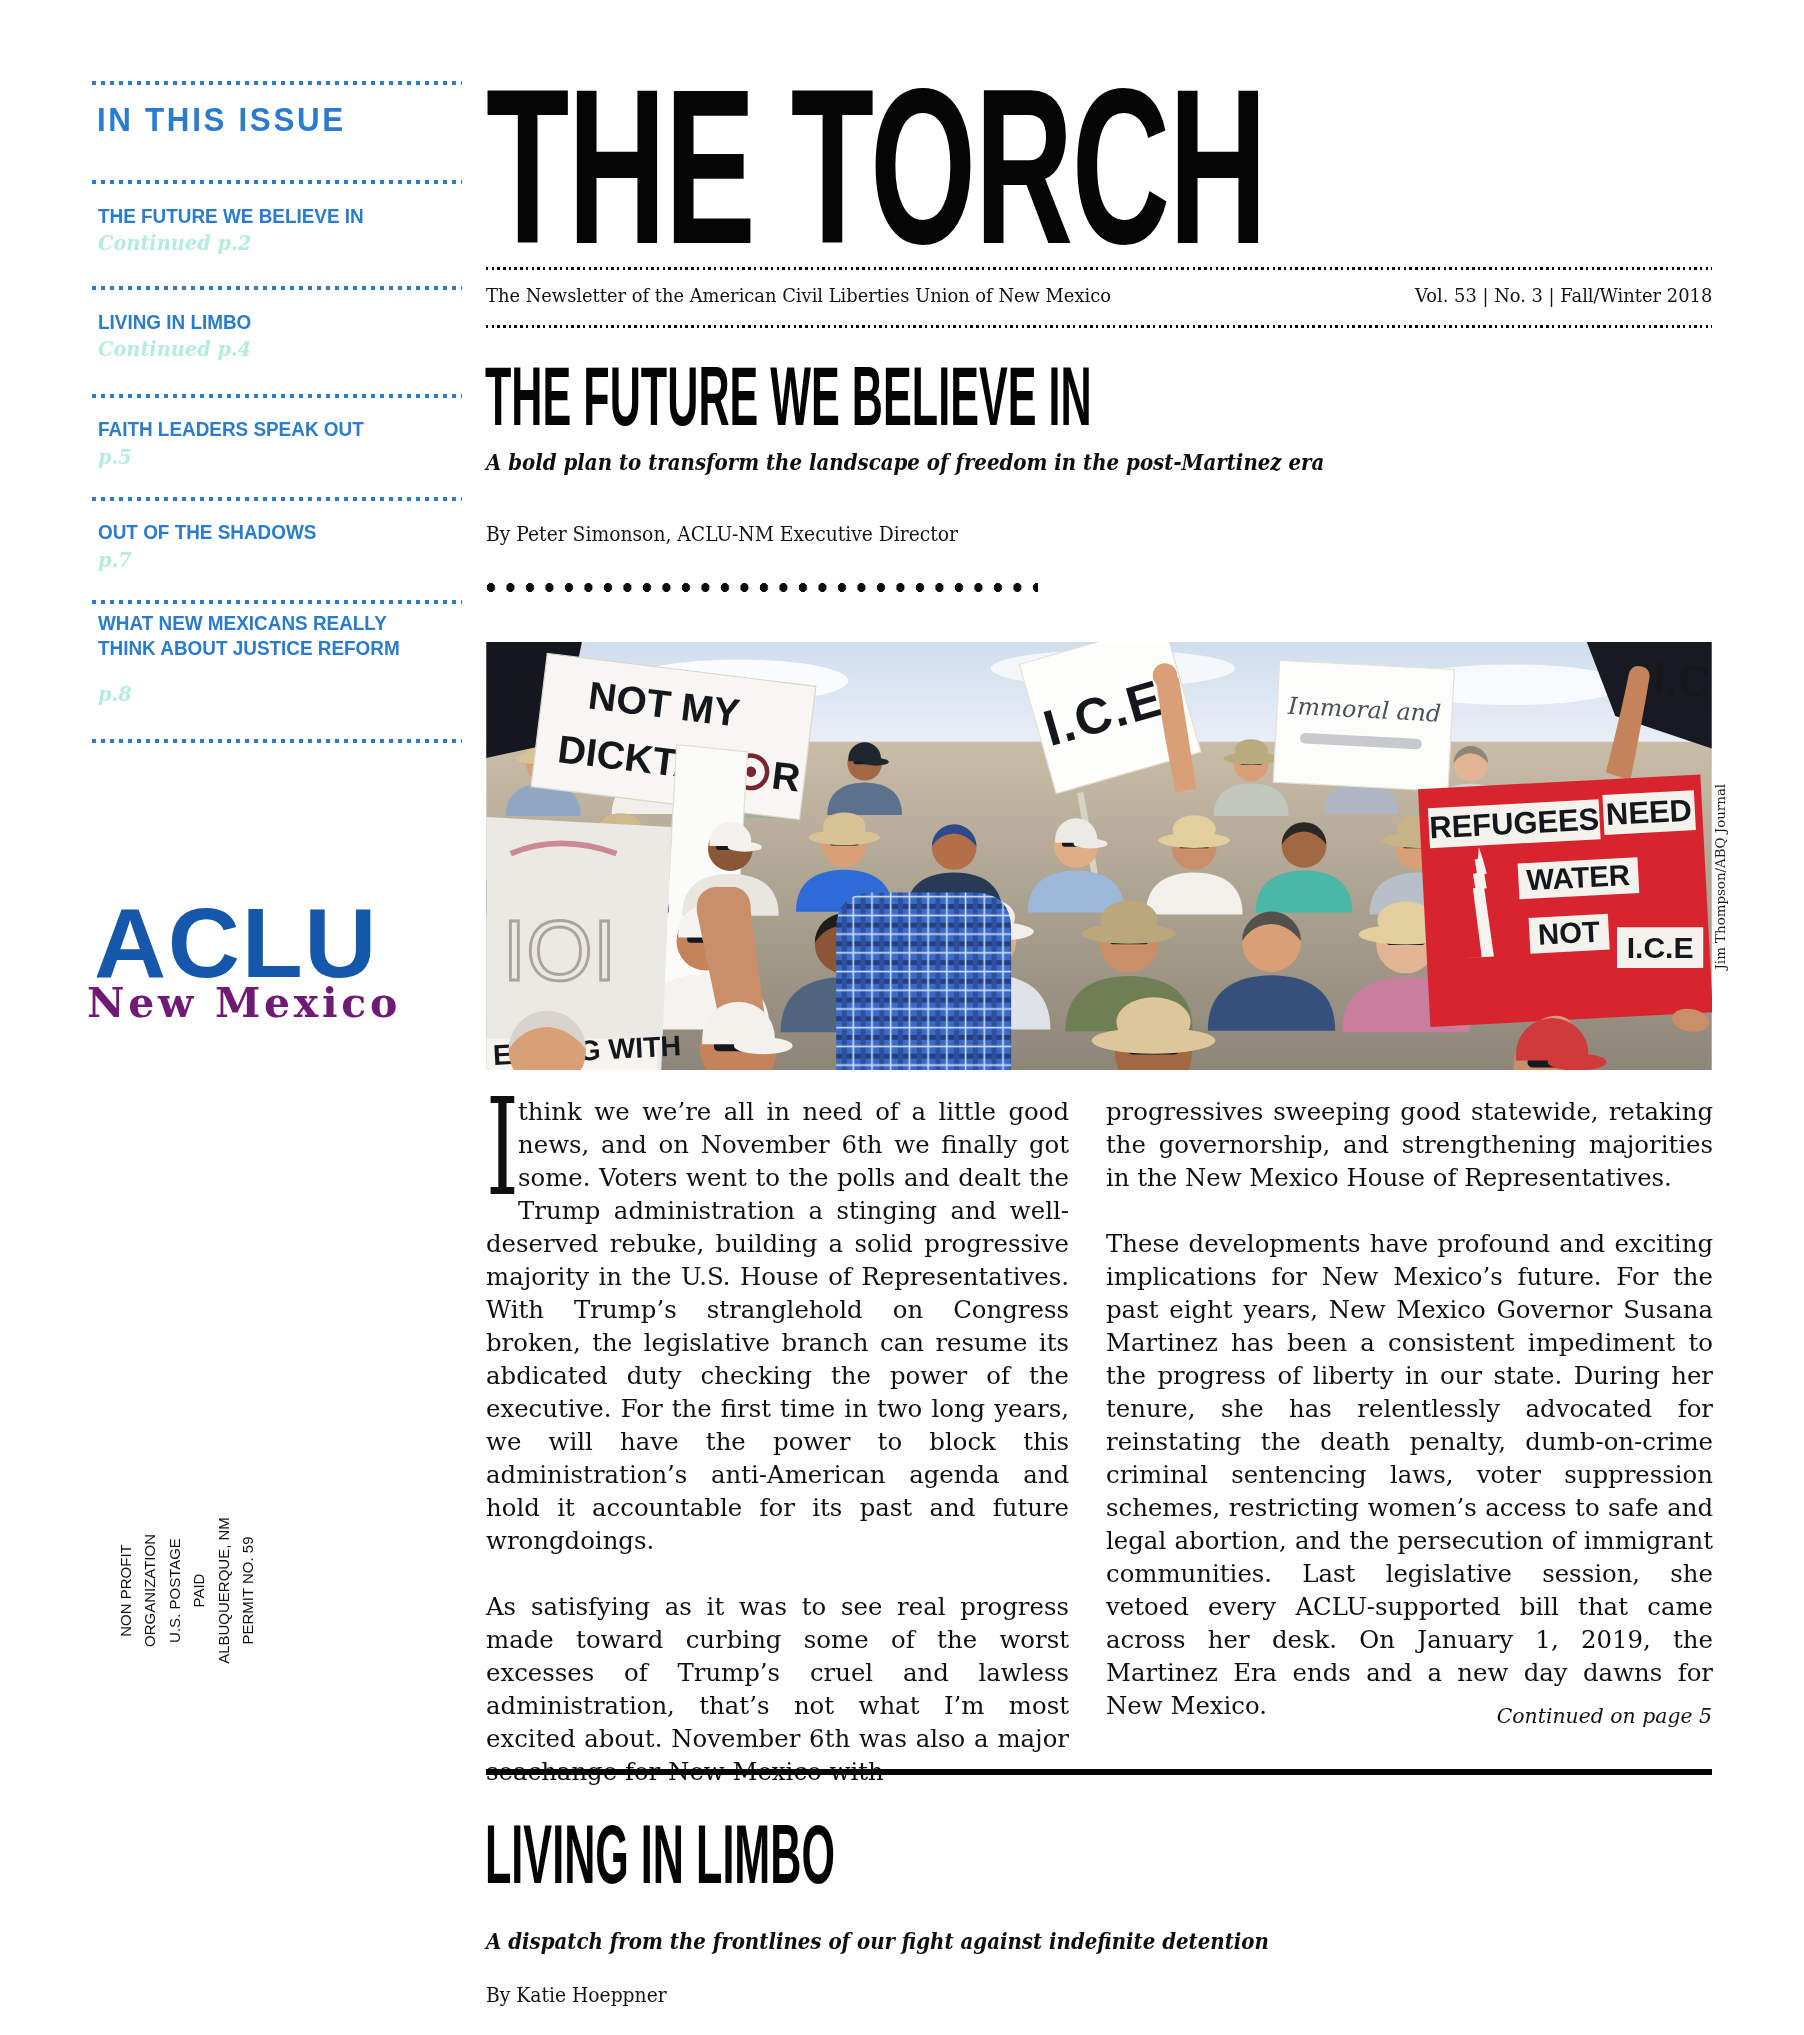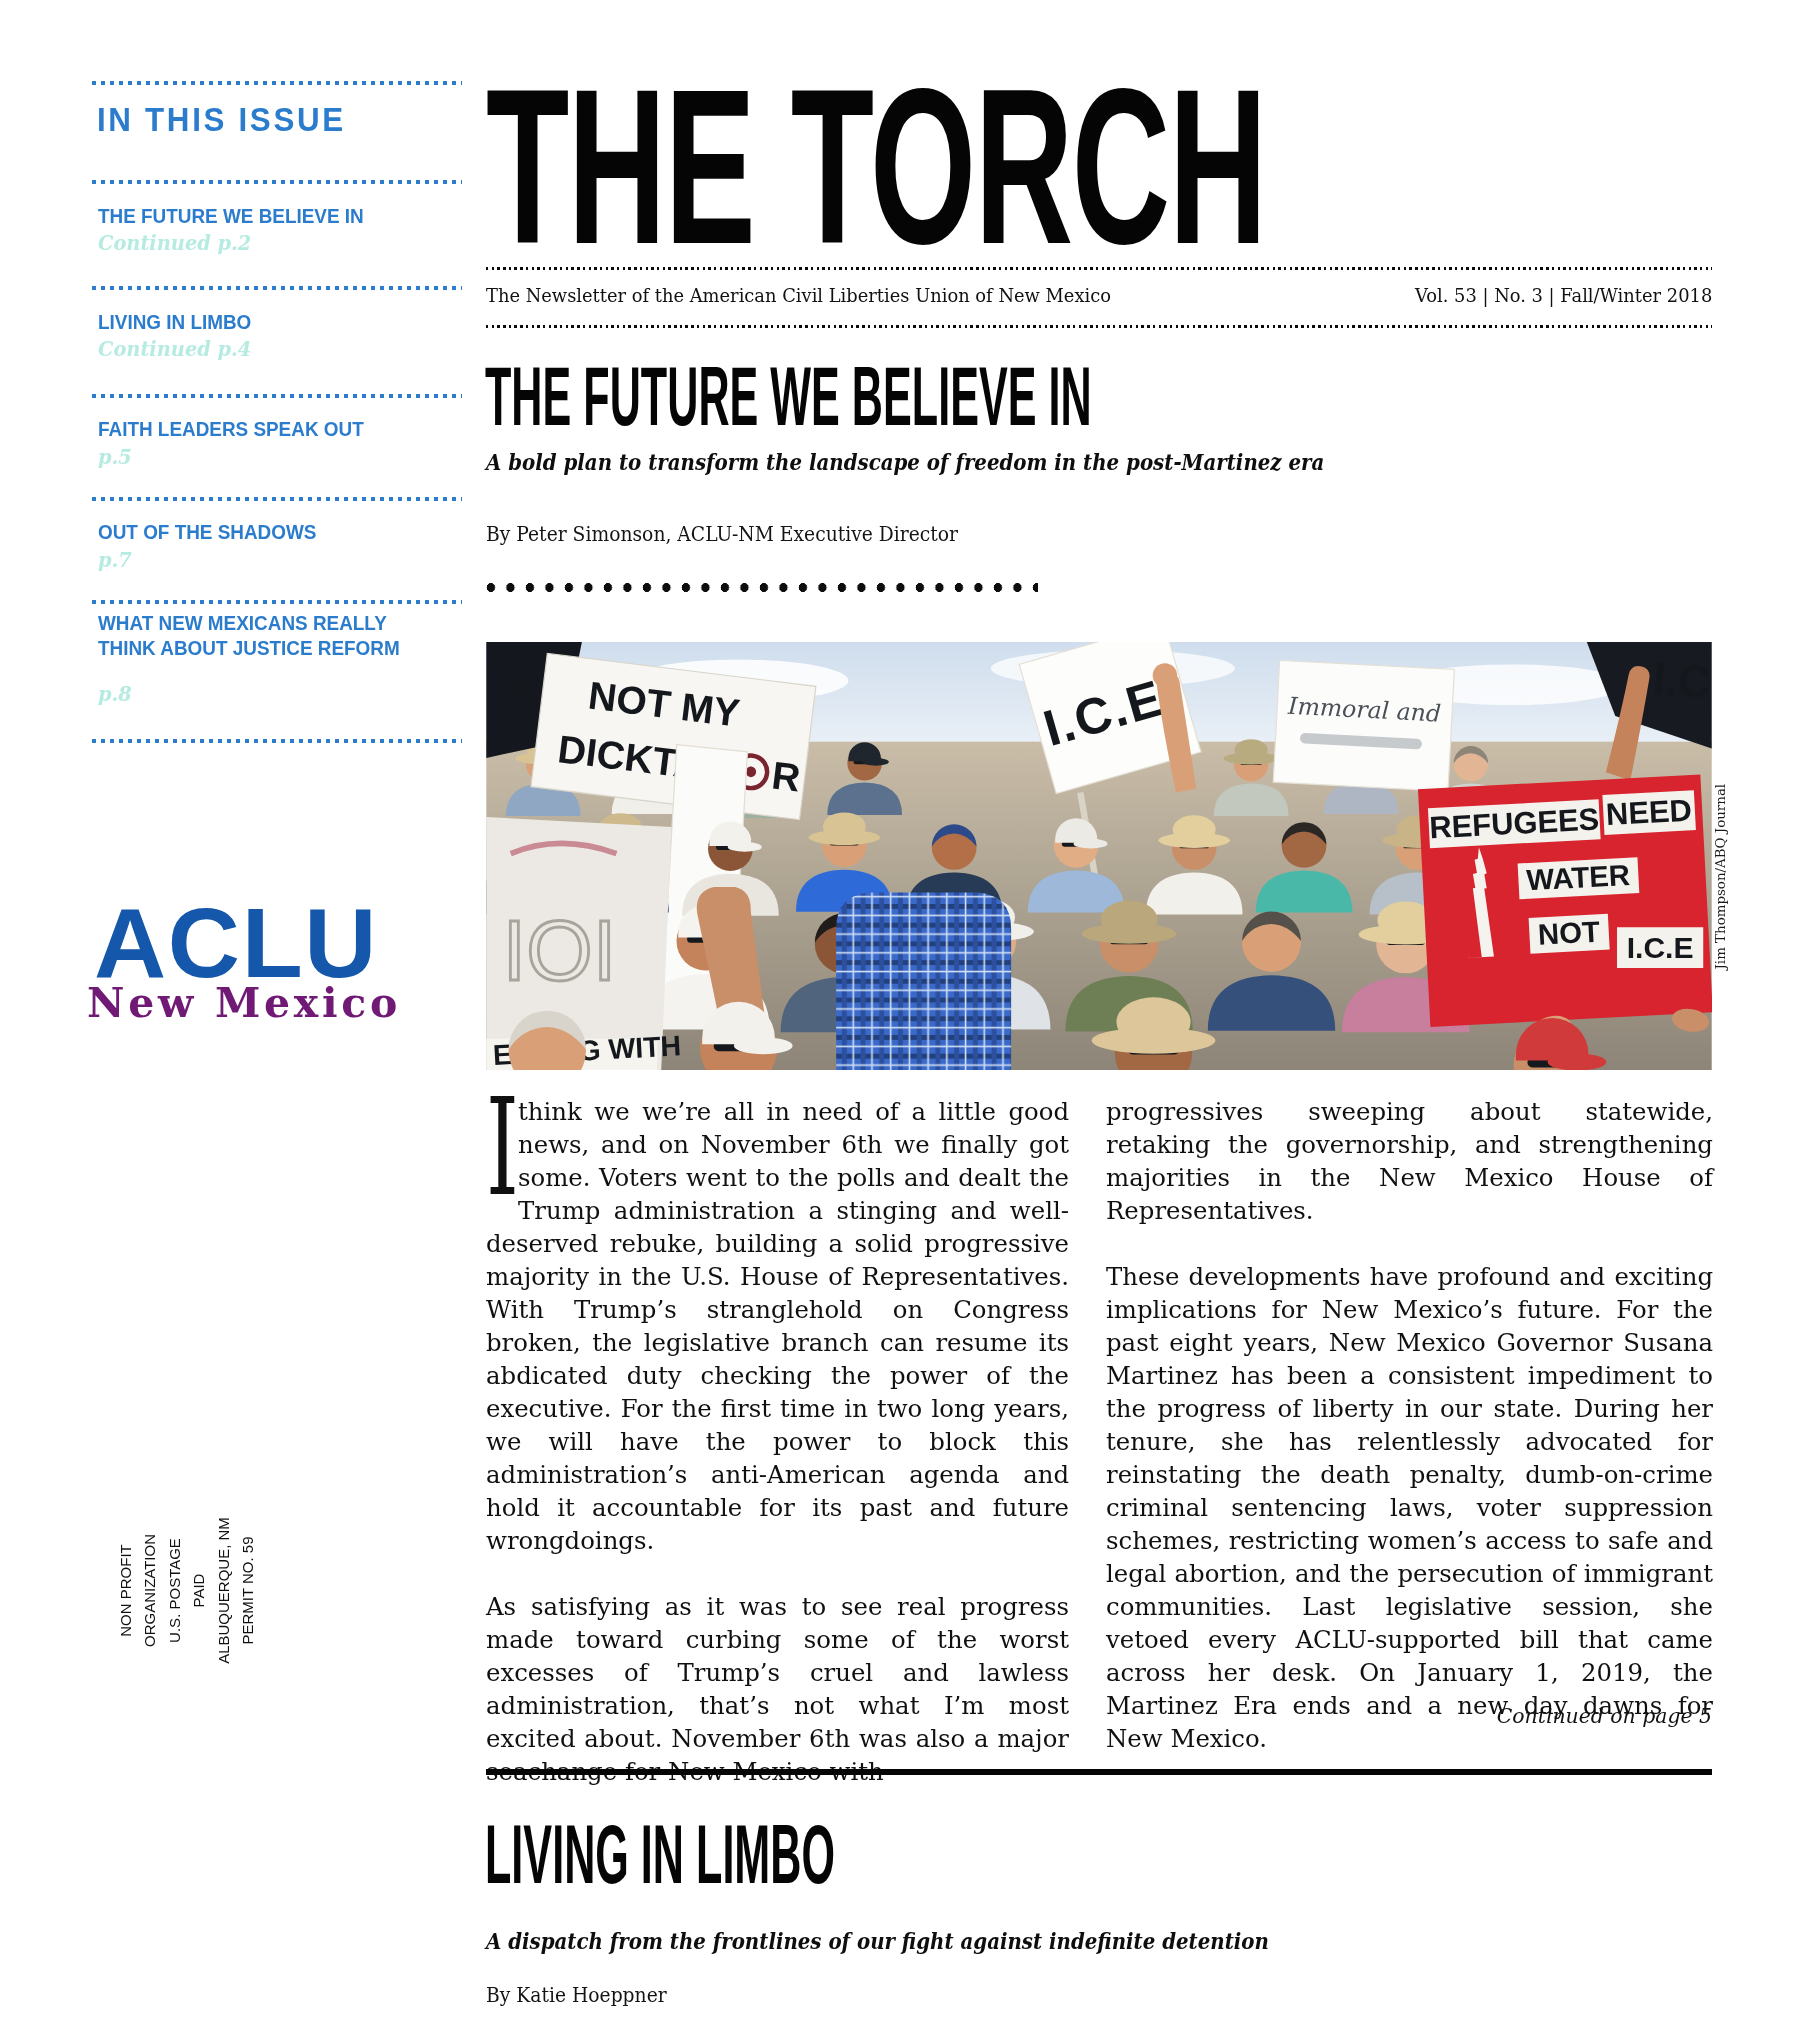--- a/index.html
+++ b/index.html
@@ -264,21 +264,21 @@
     <use href="#pc" transform="translate(2620,1040) scale(1.9)" style="--shirt:#e59ab4;--skin:#c98f68;--hat:#d03a3a"></use>
   </svg>
 
   <div class="abs" id="photo-credit">Jim Thompson/ABQ Journal</div>
 
   <div class="abs bodycol" style="left:486px;top:1095px;width:583px">
     <p><span id="dropcap">I</span><span>think we we’re all in need of a little good news, and on November 6th we finally got some. Voters went to the polls and dealt the Trump administration a stinging and well-deserved rebuke, building a solid progressive majority in the U.S. House of Representatives. With Trump’s stranglehold on Congress broken, the legislative branch can resume its abdicated duty checking the power of the executive. For the first time in two long years, we will have the power to block this administration’s anti-American agenda and hold it accountable for its past and future wrongdoings.</span></p>
     <p>As satisfying as it was to see real progress made toward curbing some of the worst excesses of Trump’s cruel and lawless administration, that’s not what I’m most excited about. November 6th was also a major seachange for New Mexico with</p>
   </div>
   <div class="abs bodycol" style="left:1106px;top:1095px;width:607px">
-    <p>progressives sweeping about statewide, retaking the governorship, and strengthening majorities in the New Mexico House of Representatives.</p>
+    <p>progressives sweeping good statewide, retaking the governorship, and strengthening majorities in the New Mexico House of Representatives.</p>
     <p>These developments have profound and exciting implications for New Mexico’s future. For the past eight years, New Mexico Governor Susana Martinez has been a consistent impediment to the progress of liberty in our state. During her tenure, she has relentlessly advocated for reinstating the death penalty, dumb-on-crime criminal sentencing laws, voter suppression schemes, restricting women’s access to safe and legal abortion, and the persecution of immigrant communities. Last legislative session, she vetoed every ACLU-supported bill that came across her desk. On January 1, 2019, the Martinez Era ends and a new day dawns for New Mexico.</p>
   </div>
   <div class="abs continued" style="left:486px;top:1704px;width:1226px">Continued on page 5</div>
 
   <div class="abs" id="article-rule"></div>
 
   <div class="abs headline" style="left:485px;top:1813px">LIVING IN LIMBO</div>
   <div class="abs subhead" style="left:486px;top:1927px">A dispatch from the frontlines of our fight against indefinite detention</div>
   <div class="abs byline" style="left:486px;top:1984px">By Katie Hoeppner</div>
 

